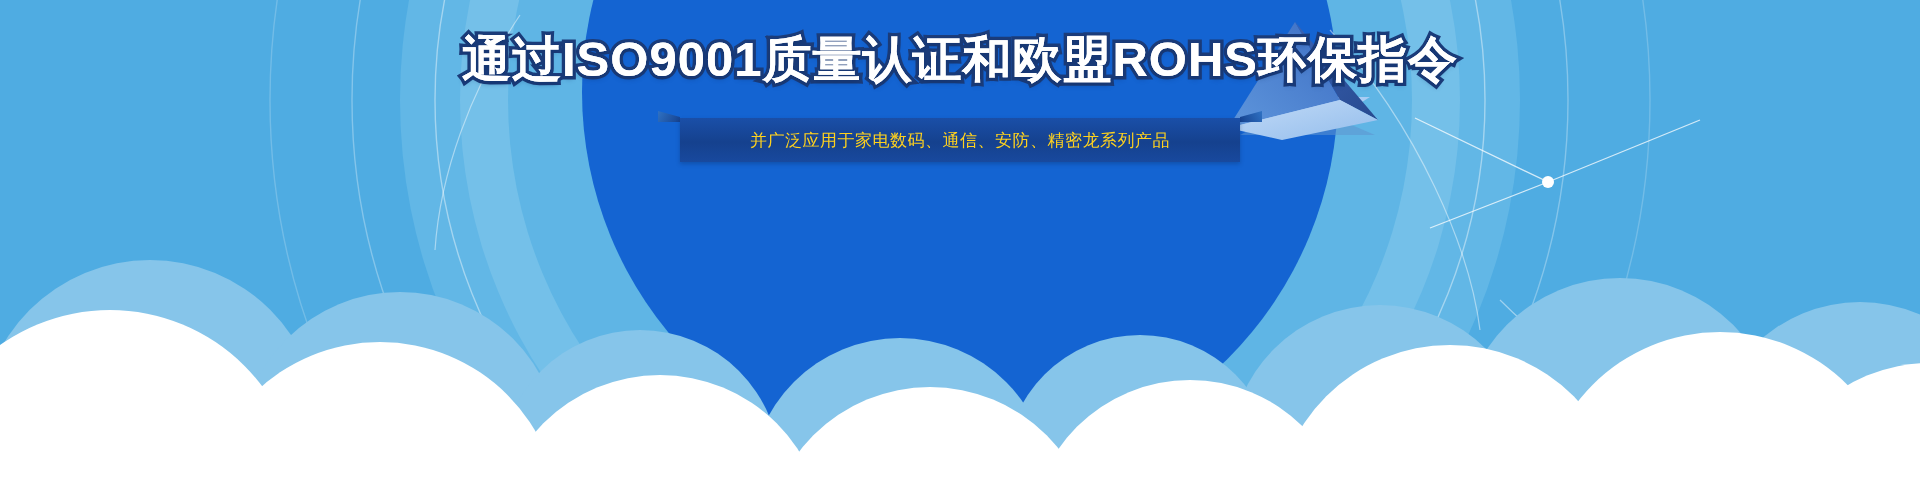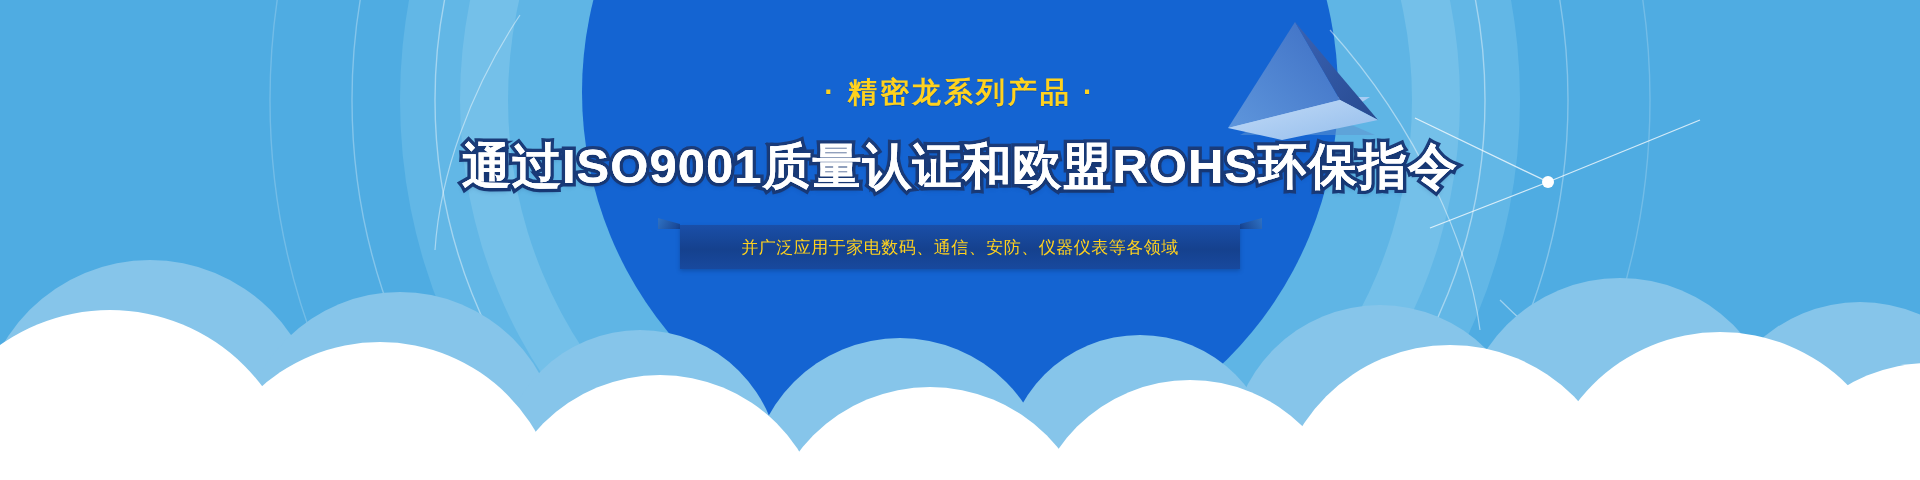--- a/index.html
+++ b/index.html
@@ -170,28 +170,27 @@
         <circle cx="1450" cy="520" r="175"></circle>
         <circle cx="1720" cy="512" r="180"></circle>
         <circle cx="1930" cy="528" r="165"></circle>
         <rect x="0" y="520" width="1920" height="80"></rect>
       </g>
     </g>
   </svg>
 
   <div id="text-stack">
 
-    <div id="eyebrow">· 精密龙系列产品 ·</div>
 
     <div id="headline-wrap">
       <div id="headline">通过ISO9001质量认证和欧盟ROHS环保指令</div>
       <div id="headline-fill">通过ISO9001质量认证和欧盟ROHS环保指令</div>
     </div>
 
     <div id="subbar">
       <div id="subbar-tail-left"></div>
       <div id="subbar-tail-right"></div>
       <div id="subbar-ribbon"></div>
-      <div id="subtitle">并广泛应用于家电数码、通信、安防、仪器仪表等各领域</div>
+      <div id="subtitle">并广泛应用于家电数码、通信、安防、精密龙系列产品</div>
     </div>
 
   </div>
 </div>
 
 </body></html>

